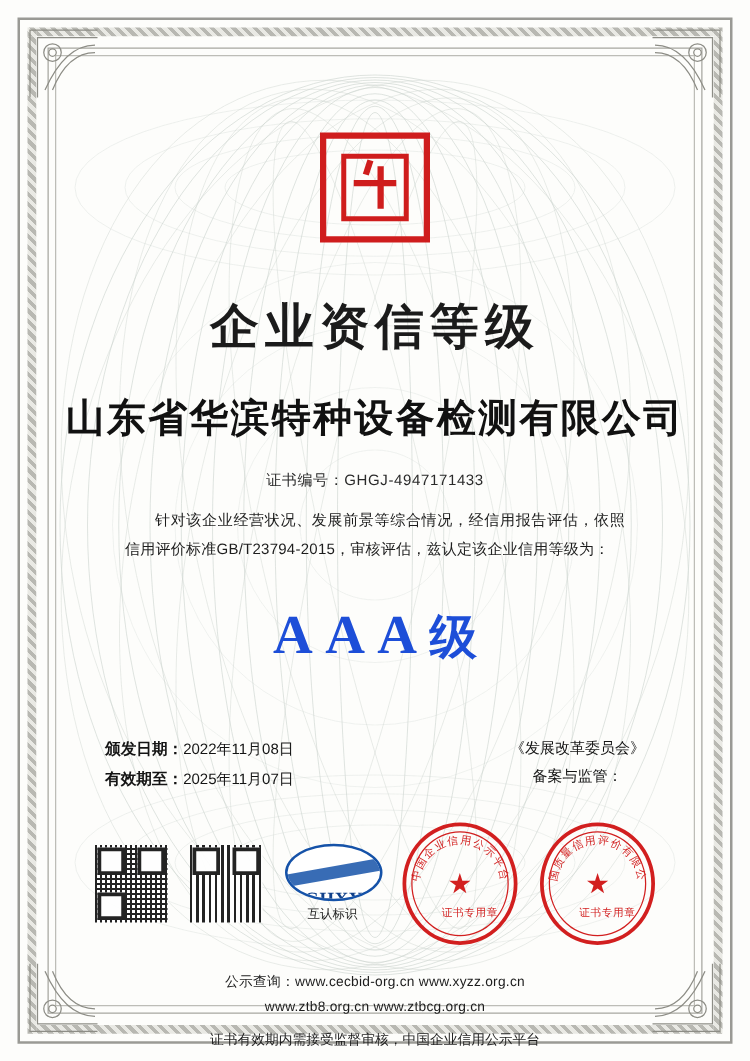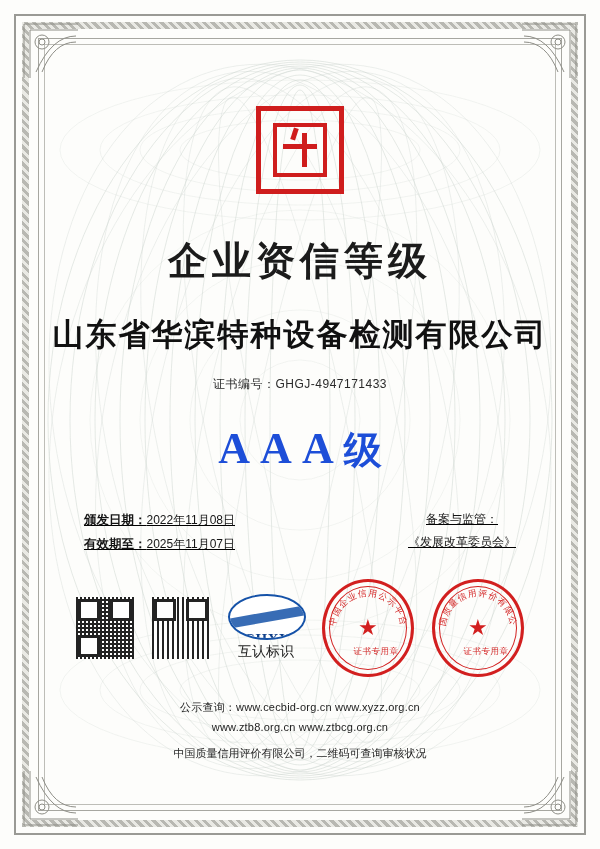--- a/index.html
+++ b/index.html
@@ -157,26 +157,25 @@
     margin-top: 30px;
     color: #1d4ed8;
     font-family: "Liberation Serif", serif;
     font-weight: bold;
     font-size: 44px;
     letter-spacing: 10px;
   }
   .grade .suffix { font-size: 38px; letter-spacing: 0; }
 
   .dates {
-    margin-top: 32px;
+    margin-top: 52px;
     display: flex;
     justify-content: space-between;
     align-items: flex-start;
     padding: 0 34px;
-    text-decoration: underline;
   }
   .dates .left {
     text-align: left;
     font-size: 12.5px;
     line-height: 1.95;
     color: #141414;
     font-weight: bold;
   }
   .dates .left .val { font-weight: normal; font-size: 12px; }
   .dates .right {
@@ -246,21 +245,21 @@
     z-index: 2;
     font-family: "Liberation Serif", serif;
     font-weight: bold;
     font-size: 15px;
     color: #10408a;
     letter-spacing: 0.5px;
     margin-top: 44px;
   }
   .ghxy .label {
     margin-top: 3px;
-    font-size: 14px;
+    font-size: 10px;
     color: #1d1d1d;
   }
 
   .red-seal {
     width: 92px; height: 92px;
     border-radius: 50%;
     border: 3px solid #d21f1f;
     position: relative;
     color: #d21f1f;
   }
@@ -424,37 +423,38 @@
       <div class="bar-v"></div>
       <div class="tick"></div>
     </div>
 
     <div class="title-cn">企业资信等级</div>
 
     <div class="company">山东省华滨特种设备检测有限公司</div>
 
     <div class="cert-no">证书编号：GHGJ-4947171433</div>
 
+    <div class="paragraph">针对该企业经营状况、发展前景等综合情况，经信用报告评估，依照信用评价标准GB/T23794-2015，审核评估，兹认定该企业信用等级为：</div>
 
     <div class="grade">
       <span>AAA</span><span class="suffix">级</span>
     </div>
 
     <div class="dates">
       <div class="left">
         <div>
           <span>颁发日期：</span><span class="val">2022年11月08日</span>
         </div>
         <div>
           <span>有效期至：</span><span class="val">2025年11月07日</span>
         </div>
       </div>
       <div class="right">
+        <div>《发展改革委员会》</div>
         <div>备案与监管：</div>
-        <div>《发展改革委员会》</div>
       </div>
     </div>
 
     <div class="codes-row">
 
       <div class="qr">
           <div class="bl"></div>
         </div>
 
       <div class="qr" style="background-image:repeating-linear-gradient(90deg,#111 0 2px,transparent 2px 5px);background-size:auto;"></div>
@@ -489,17 +489,17 @@
         </svg>
         <div class="star">★</div>
         <div class="bottom-txt">证书专用章</div>
       </div>
 
     </div>
 
     <div class="footer">
       <div class="urls">公示查询：www.cecbid-org.cn www.xyzz.org.cn</div>
       <div class="urls">www.ztb8.org.cn  www.ztbcg.org.cn</div>
-      <div class="note">中国质量信用评价有限公司，二维码可查询审核状况</div>
+      <div class="note">证书有效期内需接受监督审核，中国企业信用公示平台</div>
     </div>
 
   </div>
 </div>
 
 </body></html>

